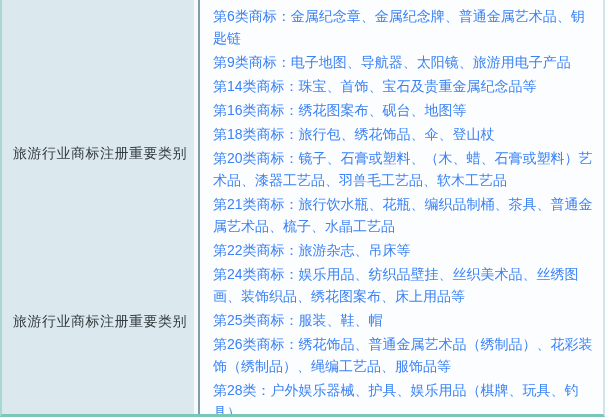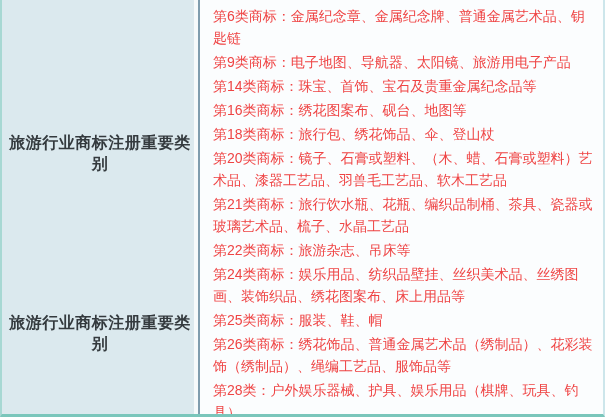--- a/index.html
+++ b/index.html
@@ -19,35 +19,35 @@
     height: 408px;
     border-collapse: collapse;
     table-layout: fixed;
   }
   td.side {
     background: #dbe9ee;
     border-right: 2px solid #7f9dae;
     box-shadow: inset -4px 0 0 rgba(255,255,255,0.75);
     text-align: center;
     vertical-align: middle;
-    font-weight: bold;
-    font-size: 16px;
+    font-weight: normal;
+    font-size: 14px;
     color: #343a3e;
     letter-spacing: 0.5px;
   }
   td.side.align-top {
     vertical-align: top;
     padding-top: 5px;
   }
   td.item {
     background: #fbfdfe;
     padding: 1px 6px 1px 13px;
     font-size: 14px;
     line-height: 22px;
-    color: #ef4444;
+    color: #3b82f6;
     vertical-align: middle;
     text-align: left;
     word-break: break-all;
   }
   tr.first-row td.item { padding-top: 5px; }
 </style>
 </head>
 <body>
 
 <div class="page">
@@ -70,21 +70,21 @@
       <tr>
           <td class="item">第16类商标：绣花图案布、砚台、地图等</td>
         </tr>
       <tr>
           <td class="item">第18类商标：旅行包、绣花饰品、伞、登山杖</td>
         </tr>
       <tr>
           <td class="item">第20类商标：镜子、石膏或塑料、（木、蜡、石膏或塑料）艺术品、漆器工艺品、羽兽毛工艺品、软木工艺品</td>
         </tr>
       <tr>
-          <td class="item">第21类商标：旅行饮水瓶、花瓶、编织品制桶、茶具、瓷器或玻璃艺术品、梳子、水晶工艺品</td>
+          <td class="item">第21类商标：旅行饮水瓶、花瓶、编织品制桶、茶具、普通金属艺术品、梳子、水晶工艺品</td>
         </tr>
       <tr>
           <td class="item">第22类商标：旅游杂志、吊床等</td>
         </tr>
       <tr>
           <td class="item">第24类商标：娱乐用品、纺织品壁挂、丝织美术品、丝绣图画、装饰织品、绣花图案布、床上用品等</td>
         </tr>
       <tr>
         <td class="side align-top" rowspan="3">旅游行业商标注册重要类别</td>
         <td class="item">第25类商标：服装、鞋、帽</td>

